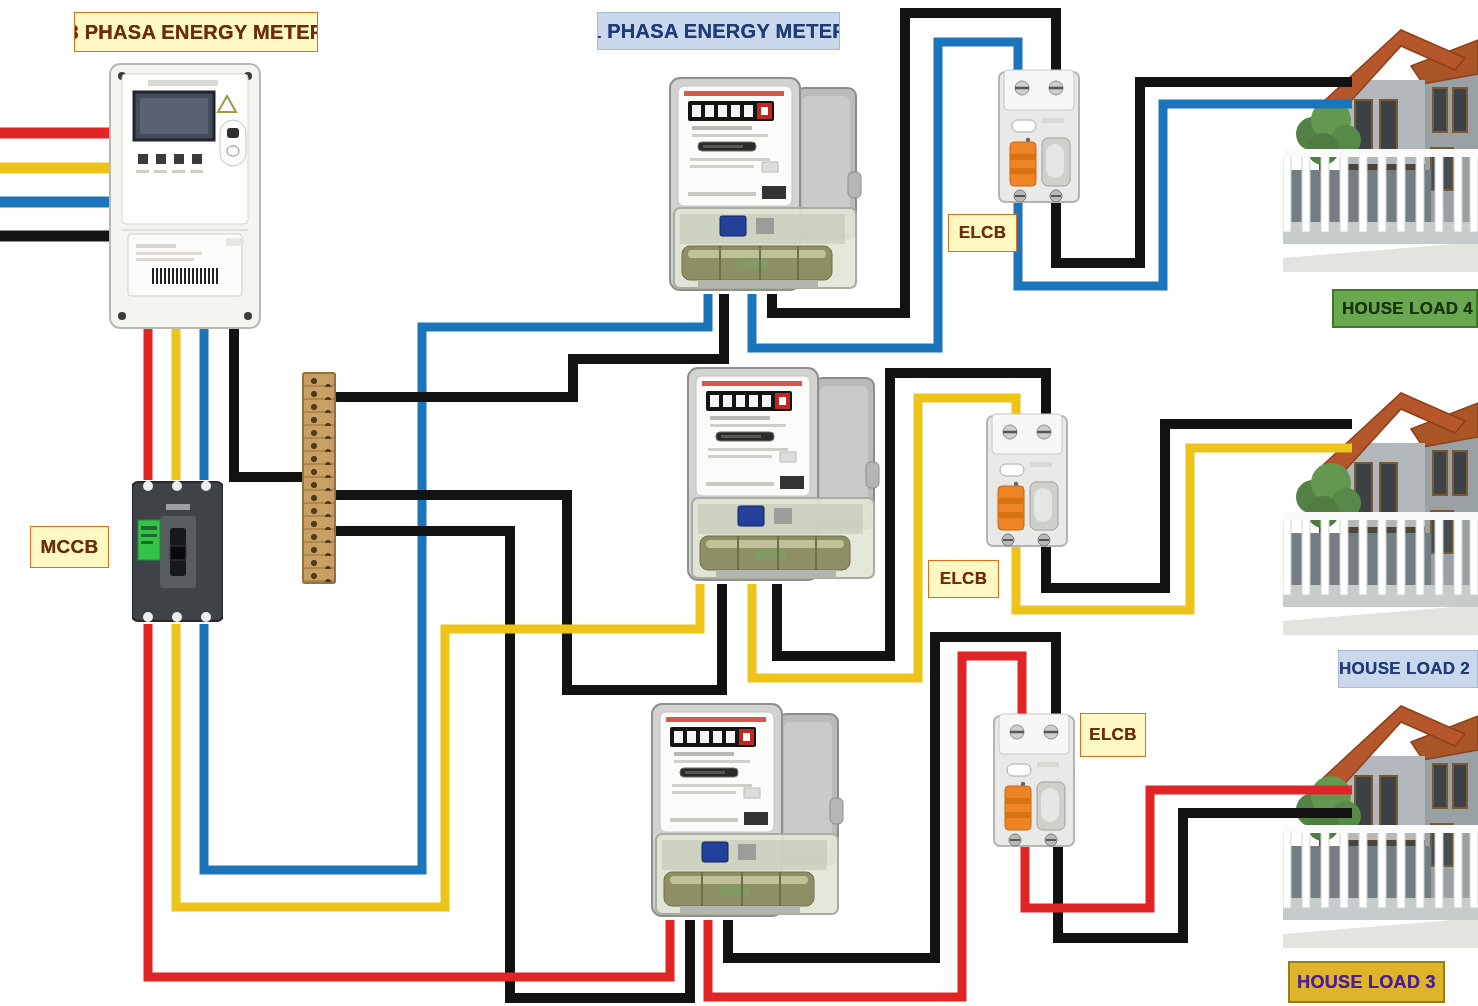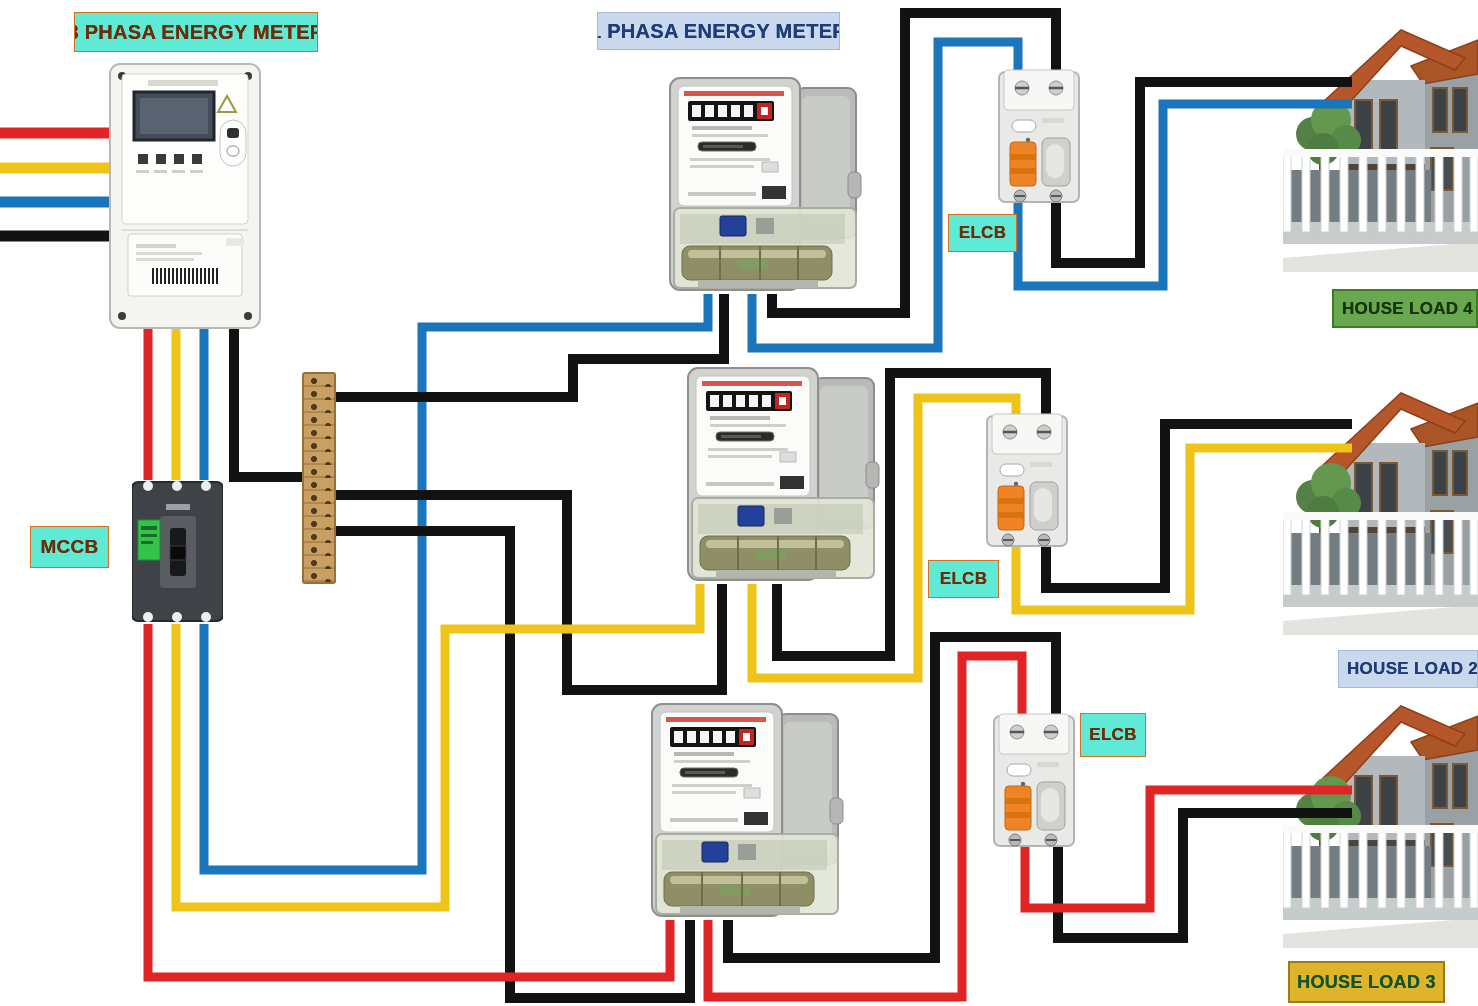--- a/index.html
+++ b/index.html
@@ -4,24 +4,24 @@
 <style>
   html,body{margin:0;padding:0;background:#ffffff;}
   #stage{position:relative;width:1478px;height:1006px;overflow:hidden;background:#ffffff;
          font-family:"Liberation Sans",sans-serif;}
   #stage svg{display:block;}
   .abs{position:absolute;}
   #wire-svg{position:absolute;left:0;top:0;pointer-events:none;}
   .tag{position:absolute;display:flex;align-items:center;justify-content:center;
        font-weight:bold;white-space:nowrap;overflow:hidden;box-sizing:border-box;
        letter-spacing:.3px;text-shadow:0 0 0 currentColor;}
-  .tag.orange{background:#5eead4;color:#6e2c0b;border:1px solid #d96e1e;}
+  .tag.orange{background:#fef9c3;color:#6e2c0b;border:1px solid #d96e1e;}
   .tag.blue{background:#c9d8ec;color:#1f3c78;border:1px solid #a9b9cf;}
   .tag.green{background:#69a84e;color:#16350d;border:2px solid #3c7a24;}
-  .tag.gold{background:#ddb42a;color:#14532d;border:2px solid #9a7b17;}
+  .tag.gold{background:#ddb42a;color:#4c1d95;border:2px solid #9a7b17;}
   #terminal-block{
     background:
       radial-gradient(circle at 10px 7px,#4d3b1e 2.6px,rgba(0,0,0,0) 3.5px),
       radial-gradient(circle at 24px 13px,#4d3b1e 2.6px,rgba(0,0,0,0) 3.5px),
       repeating-linear-gradient(180deg,#c99f63 0 11px,#b08748 11px 13px);
     background-size:34px 13px,34px 13px,auto;
     border:2px solid #97713c;border-radius:3px;box-sizing:border-box;}
 </style>
 </head>
 <body>
@@ -241,16 +241,16 @@
       <use href="#sym-elcb"></use>
     </svg>
 
   <div class="tag orange" style="left:74px;top:12px;width:244px;height:40px;font-size:20px">3 PHASA ENERGY METER</div>
   <div class="tag blue" style="left:597px;top:12px;width:243px;height:38px;font-size:20px">1 PHASA ENERGY METER</div>
   <div class="tag orange" style="left:30px;top:526px;width:79px;height:42px;font-size:19px">MCCB</div>
   <div class="tag orange" style="left:948px;top:214px;width:69px;height:38px;font-size:17px">ELCB</div>
   <div class="tag orange" style="left:928px;top:560px;width:71px;height:38px;font-size:17px">ELCB</div>
   <div class="tag orange" style="left:1080px;top:713px;width:66px;height:44px;font-size:17px">ELCB</div>
   <div class="tag green" style="left:1332px;top:289px;width:146px;height:39px;font-size:17px;justify-content:flex-start;padding-left:8px">HOUSE LOAD 4</div>
-  <div class="tag blue" style="left:1338px;top:650px;width:140px;height:38px;font-size:17px;justify-content:flex-start;padding-left:8px">HOUSE LOAD 2</div>
+  <div class="tag blue" style="left:1338px;top:650px;width:140px;height:38px;font-size:17px;justify-content:flex-start;">HOUSE LOAD 2</div>
   <div class="tag gold" style="left:1288px;top:961px;width:157px;height:42px;font-size:18px">HOUSE LOAD 3</div>
 
 </div>
 
 </body></html>

